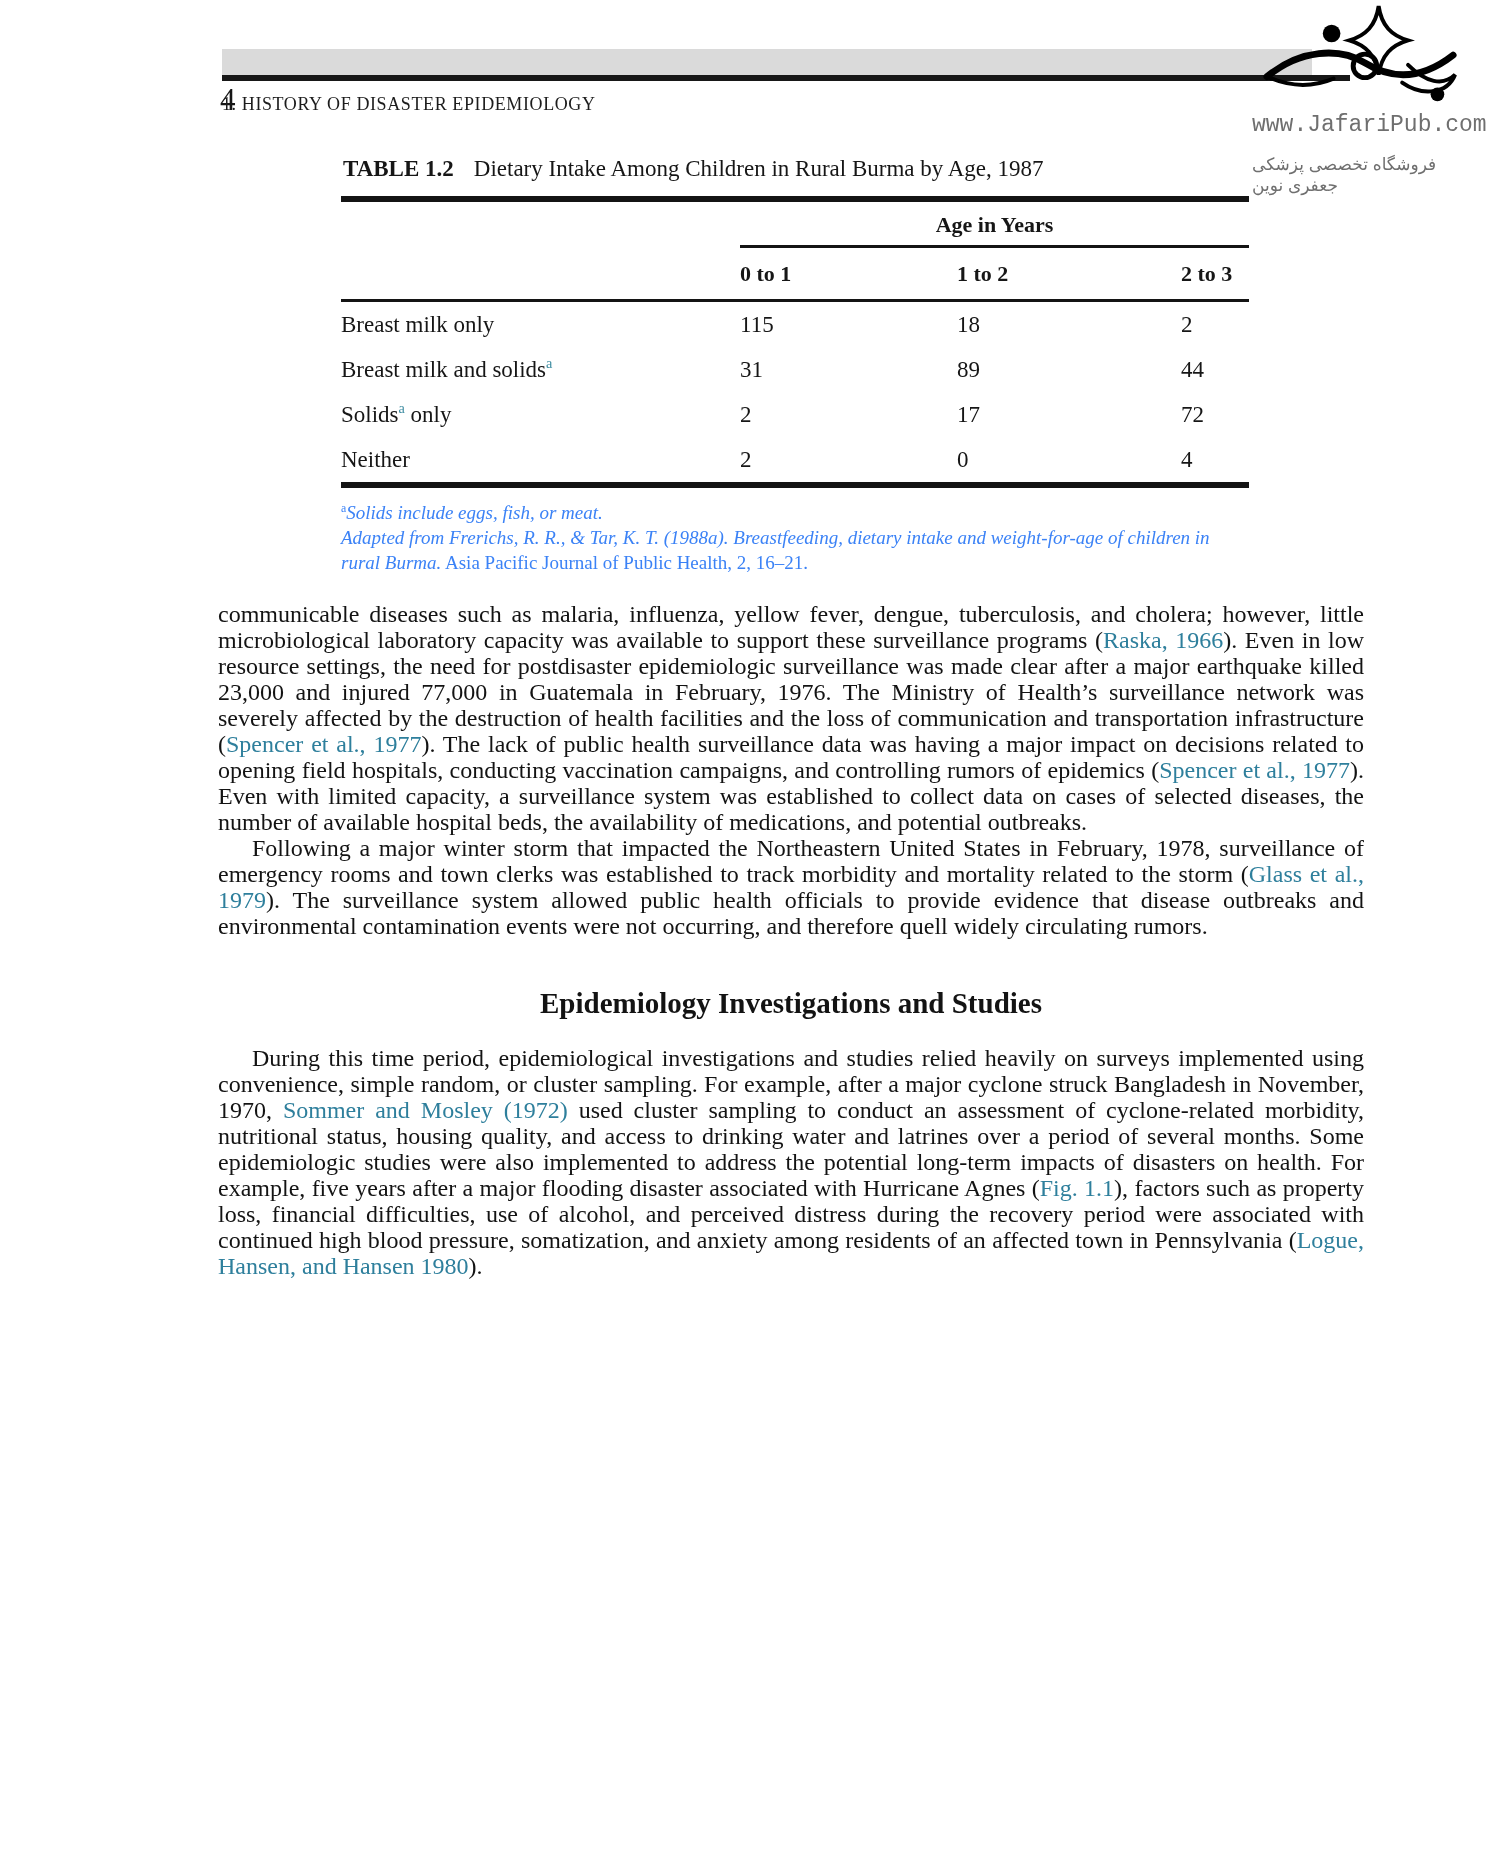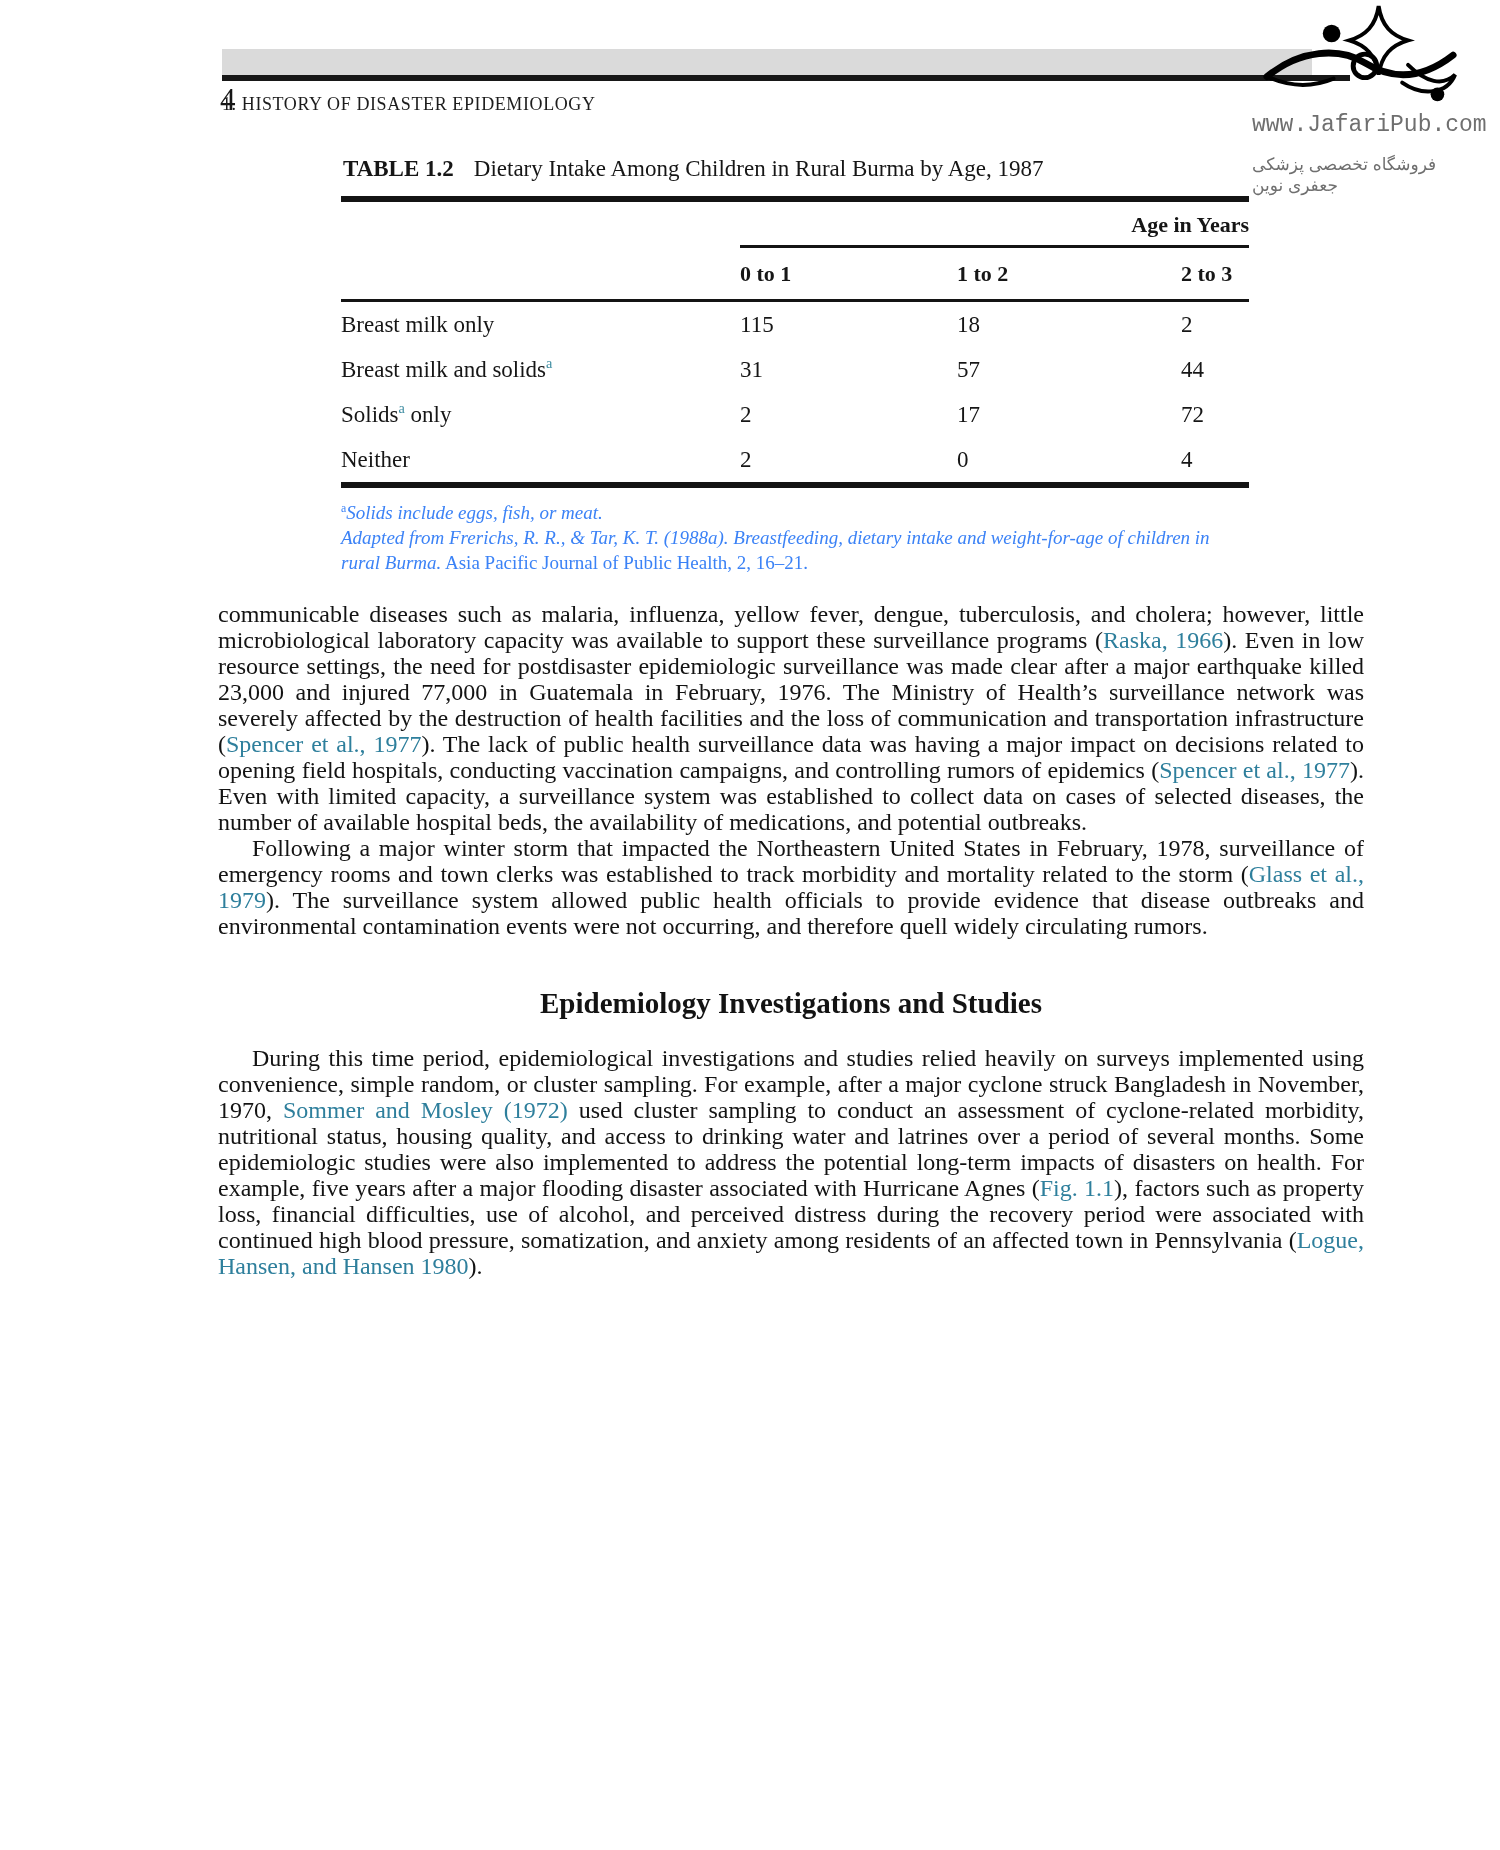--- a/index.html
+++ b/index.html
@@ -21,21 +21,21 @@
             margin-top:16px;direction:rtl;text-align:left;padding-right:4px;}
 
   
   .tablewrap{position:absolute;left:341px;top:156px;width:908px;}
   .table-title{font-size:23px;margin:0 0 14px 2px;white-space:nowrap;}
   .table-title .tlabel{font-weight:bold;margin-right:20px;}
   table.data{border-collapse:collapse;width:100%;table-layout:fixed;
              border-top:6px solid #141414;border-bottom:6px solid #141414;font-size:22px;}
   col.c0{width:399px} col.c1{width:217px} col.c2{width:224px} col.c3{width:68px}
   td.spacer{border:none;}
-  td.spanhead{border-bottom:3px solid #141414;text-align:right;font-weight:bold;
+  td.spanhead{border-bottom:3px solid #141414;text-align:center;font-weight:bold;
               padding:10px 0 7px;font-size:22px;}
   tr.colheads td{border-bottom:3px solid #141414;}
   td.colhead{font-weight:bold;text-align:left;padding:13px 0 12px;font-size:22px;}
   th.rowlabel{font-weight:normal;text-align:left;padding:10px 0 9px;font-size:23px;}
   td.val{padding:10px 0 9px;font-size:23px;}
   sup{font-size:62%;line-height:0;vertical-align:super;}
   sup.tealsup{color:#3d8ca1;}
 
   .footnotes{margin-top:12px;font-size:19px;line-height:25px;color:#3b82f6;width:912px;}
   .fnline i{font-style:italic;}
@@ -100,21 +100,21 @@
       <tbody id="table-body">
           <tr>
             <th class="rowlabel">Breast milk only</th>
             <td class="val">115</td>
             <td class="val">18</td>
             <td class="val">2</td>
           </tr>
           <tr>
             <th class="rowlabel">Breast milk and solids<sup class="tealsup">a</sup></th>
             <td class="val">31</td>
-            <td class="val">57</td>
+            <td class="val">89</td>
             <td class="val">44</td>
           </tr>
           <tr>
             <th class="rowlabel">Solids<sup class="tealsup">a</sup> only</th>
             <td class="val">2</td>
             <td class="val">17</td>
             <td class="val">72</td>
           </tr>
           <tr>
             <th class="rowlabel">Neither</th>

